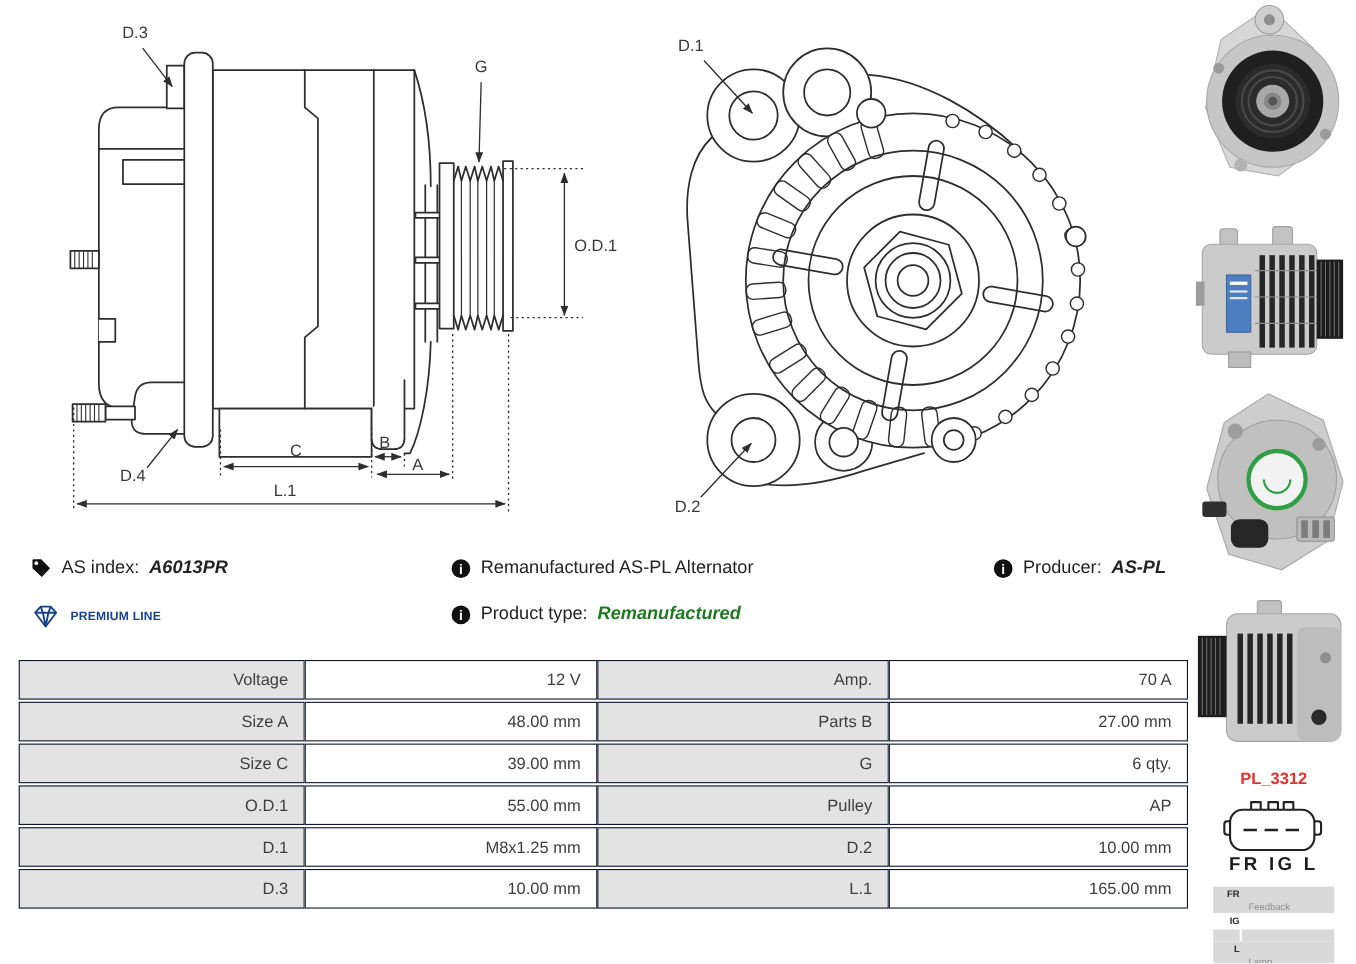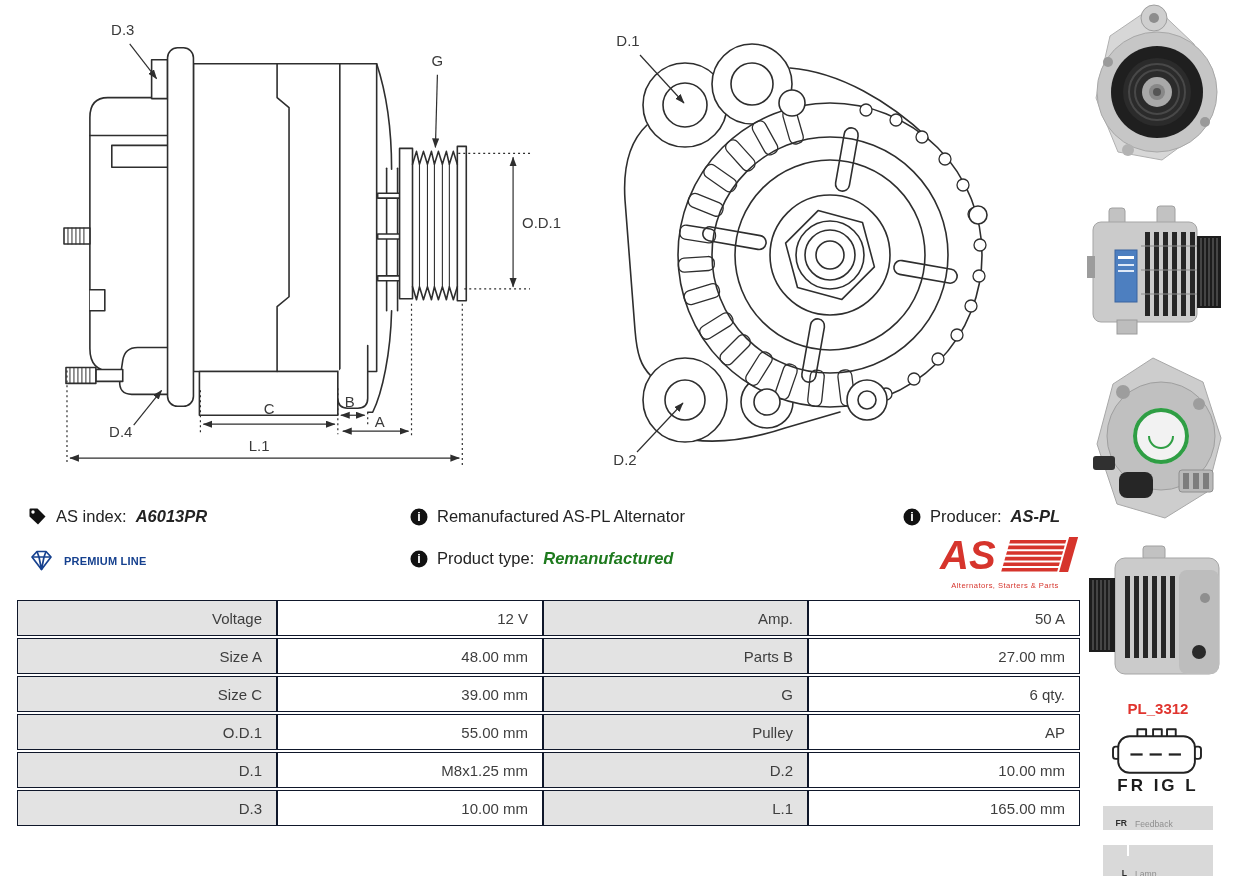--- a/index.html
+++ b/index.html
@@ -25,21 +25,21 @@
   td.lab{background:#e3e3e3;}
   td.val{background:#ffffff;}
   
   .photo{position:absolute;}
   .plug-code{position:absolute;left:1103px;top:700px;width:110px;text-align:center;
              color:#e0342e;font-weight:bold;font-size:15px;}
   .pins{position:absolute;left:1103px;top:776px;width:110px;text-align:center;
         font-weight:bold;font-size:17px;color:#1c1c1c;letter-spacing:3px;}
   .legend{position:absolute;left:1103px;top:806px;width:110px;font-size:8.6px;}
   .legend-row{display:flex;margin-bottom:1px;}
-  .legend-row .lkey{width:24px;text-align:right;padding:12px 3px 1px 0;font-weight:bold;color:#2c2c2c;}
+  .legend-row .lkey{width:24px;text-align:right;padding:1px 3px 1px 0;font-weight:bold;color:#2c2c2c;}
   .legend-row .lval{flex:1;padding:13px 0 1px 5px;color:#8f8f8f;}
   .legend-row.striped .lkey,.legend-row.striped .lval{background:#d9d9d9;}
   .legend-empty{position:absolute;left:1103px;top:845px;width:110px;height:11px;display:flex;}
   .legend-empty .lkey{width:24px;background:#d9d9d9;margin-right:2px;}
   .legend-empty .lval{flex:1;background:#d9d9d9;}
 </style>
 </head>
 <body>
 
 <div id="app">
@@ -274,50 +274,35 @@
 
   <div class="info-item" style="left:410px;top:549px;">
     <svg class="icon" width="18" height="18" viewBox="0 0 18 18">
       <circle cx="9" cy="9" r="8.5" fill="#111"></circle>
       <text x="9" y="13.4" text-anchor="middle" font-family="DejaVu Serif,serif" font-weight="bold" font-size="12.5" fill="#fff">i</text>
     </svg>
     <span>Product type:</span>
     <b class="green">Remanufactured</b>
   </div>
 
-  <div class="logo-block">
-    <svg width="150" height="42" viewBox="0 0 150 42">
-      <text x="10" y="35" font-size="40" font-style="italic" font-weight="bold" fill="#d6342c">AS</text>
-      <g fill="#d6342c" transform="translate(16,0) skewX(-16)">
-        <rect x="66" y="6" width="56" height="3.6"></rect>
-        <rect x="66" y="11.6" width="56" height="3.6"></rect>
-        <rect x="66" y="17.2" width="56" height="3.6"></rect>
-        <rect x="66" y="22.8" width="56" height="3.6"></rect>
-        <rect x="66" y="28.4" width="56" height="3.6"></rect>
-        <rect x="66" y="34" width="56" height="3.6"></rect>
-        <rect x="124" y="3" width="9" height="35"></rect>
-      </g>
-    </svg>
-    <div class="logo-tagline">Alternators, Starters &amp; Parts</div>
-  </div>
 
   <div class="spec-wrap">
     <table class="spec">
       <colgroup>
           <col style="width:260px">
           <col style="width:266px">
           <col style="width:265px">
           <col style="width:272px">
         </colgroup>
       <tbody>
           <tr>
         <td class="lab">Voltage</td>
         <td class="val">12 V</td>
         <td class="lab">Amp.</td>
-        <td class="val">50 A</td>
+        <td class="val">70 A</td>
       </tr>
       <tr>
         <td class="lab">Size A</td>
         <td class="val">48.00 mm</td>
         <td class="lab">Parts B</td>
         <td class="val">27.00 mm</td>
       </tr>
       <tr>
         <td class="lab">Size C</td>
         <td class="val">39.00 mm</td>

